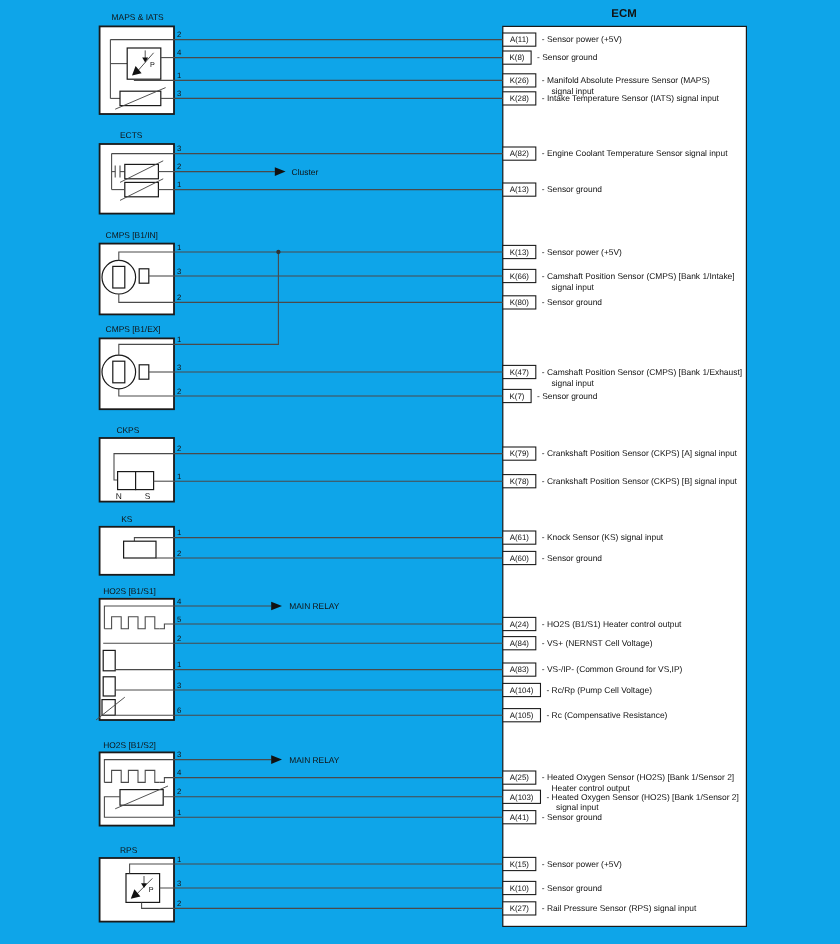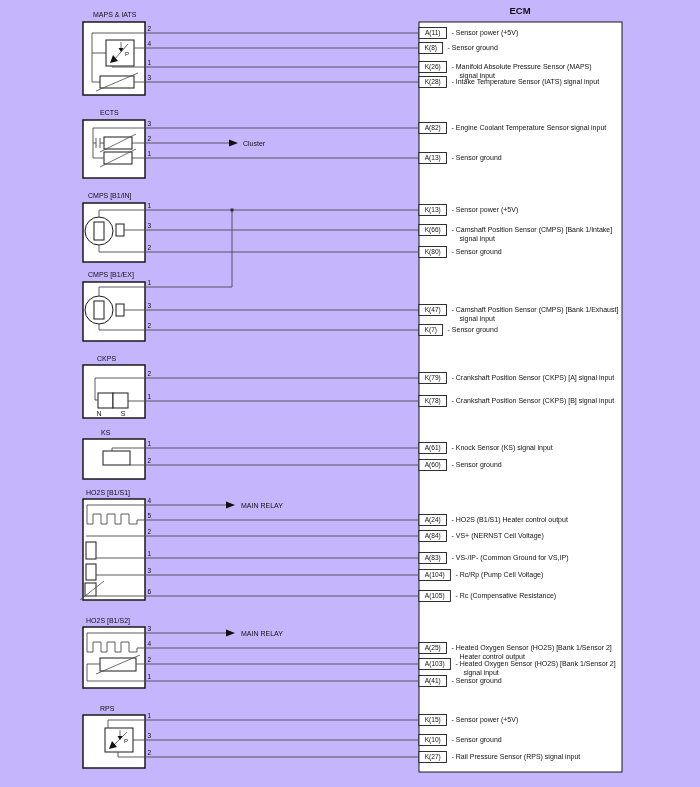--- a/index.html
+++ b/index.html
@@ -1,16 +1,16 @@
 <!DOCTYPE html>
 <html><head>
 <meta charset="utf-8">
 <style>
   html,body{margin:0;padding:0;background:#fff;}
-  #stage{position:relative;width:700px;height:787px;background:#c4b5fd;overflow:hidden;}
+  #stage{position:relative;width:700px;height:787px;background:#0ea5e9;overflow:hidden;}
   svg{font-family:"Liberation Sans", sans-serif;}
   text{fill:#111;}
 </style>
 </head>
 <body>
 
 <div id="stage">
   <svg id="diagram-svg" width="700" height="787" viewBox="0 0 700 787">
       <g>
         <text x="520" y="14" font-size="9.5" text-anchor="middle" font-weight="bold">ECM</text>

